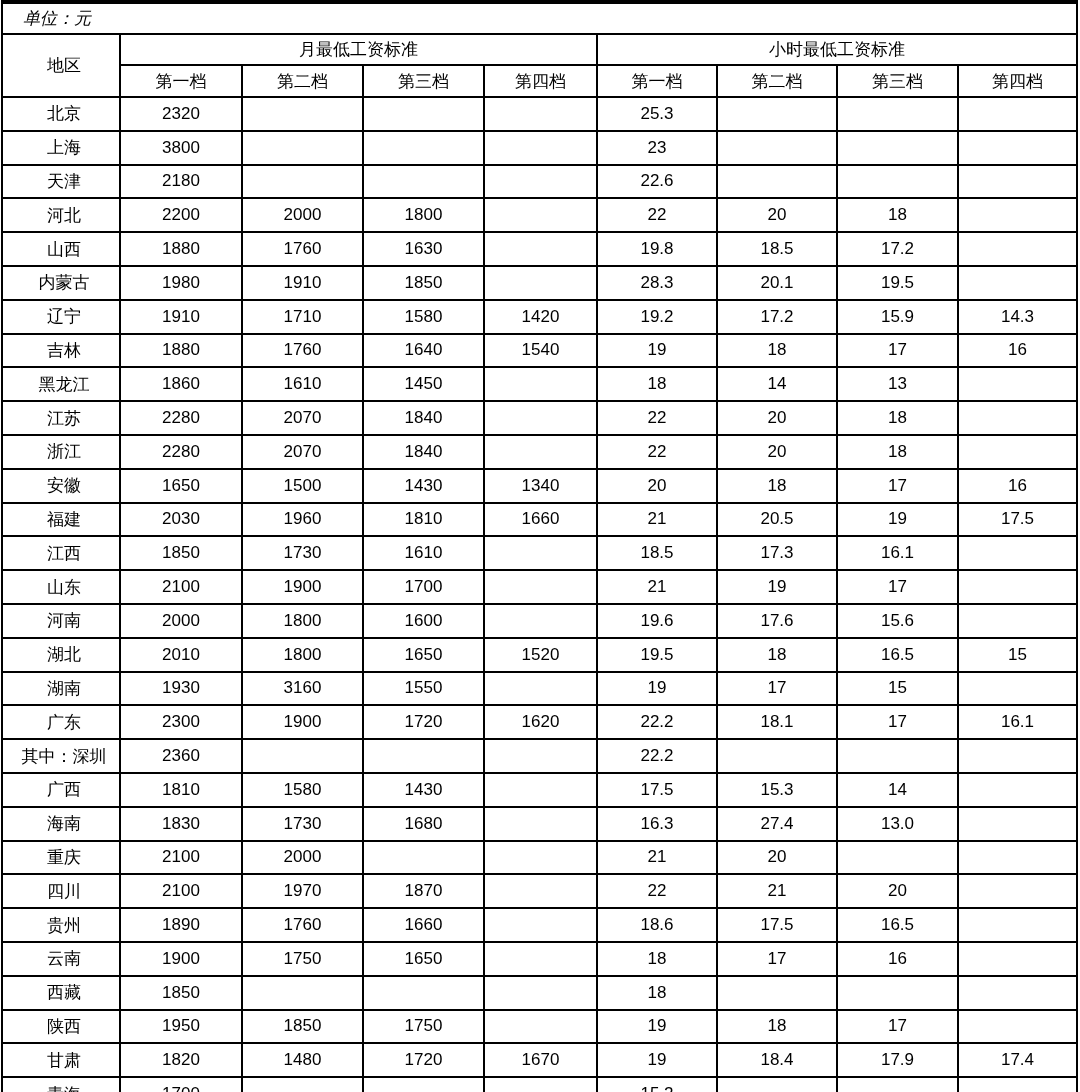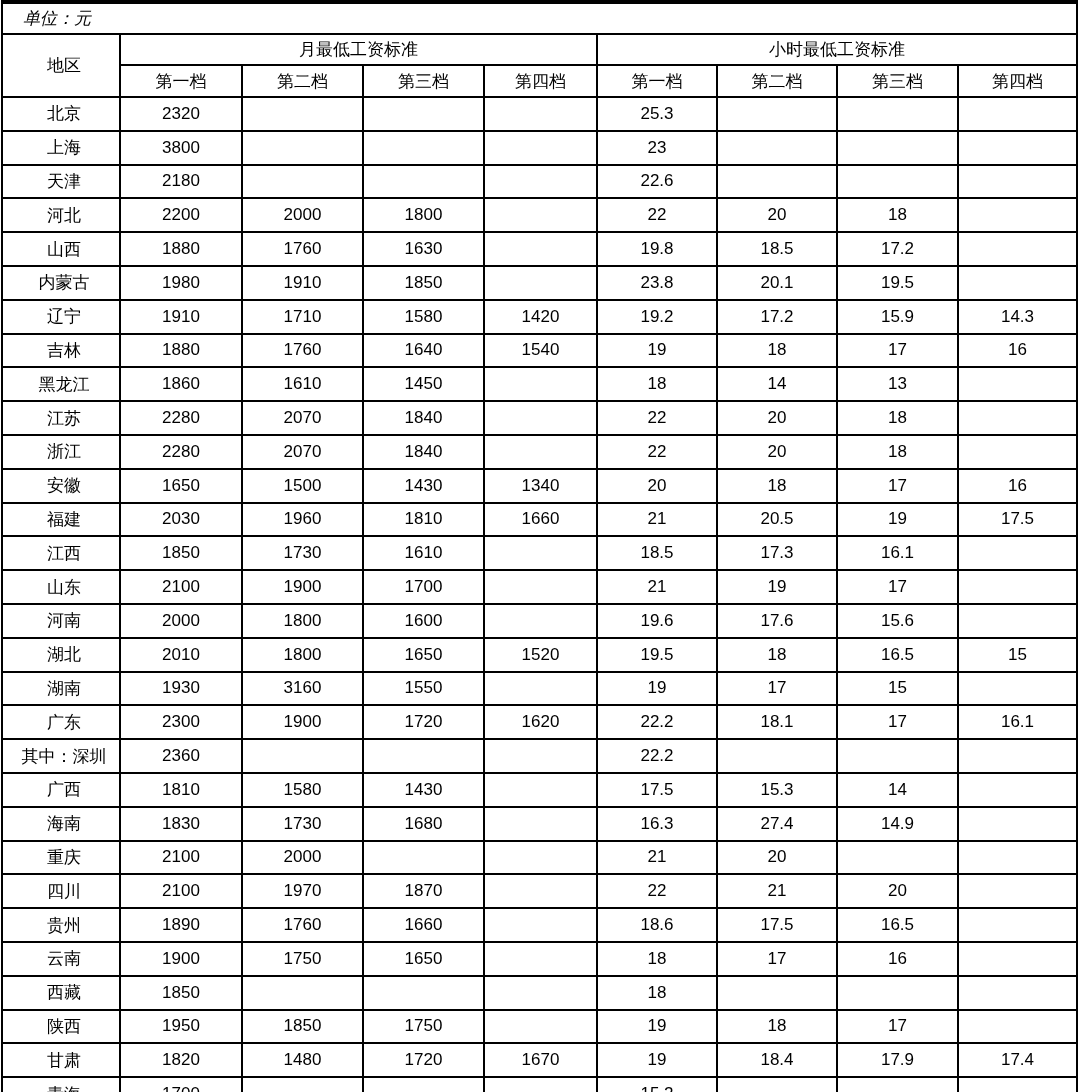--- a/index.html
+++ b/index.html
@@ -146,21 +146,21 @@
           <td class="num">18.5</td>
           <td class="num">17.2</td>
           <td class="num"></td>
         </tr>
         <tr>
           <td class="region">内蒙古</td>
           <td class="num">1980</td>
           <td class="num">1910</td>
           <td class="num">1850</td>
           <td class="num"></td>
-          <td class="num">23.8</td>
+          <td class="num">28.3</td>
           <td class="num">20.1</td>
           <td class="num">19.5</td>
           <td class="num"></td>
         </tr>
         <tr>
           <td class="region">辽宁</td>
           <td class="num">1910</td>
           <td class="num">1710</td>
           <td class="num">1580</td>
           <td class="num">1420</td>
@@ -324,21 +324,21 @@
           <td class="num"></td>
         </tr>
         <tr>
           <td class="region">海南</td>
           <td class="num">1830</td>
           <td class="num">1730</td>
           <td class="num">1680</td>
           <td class="num"></td>
           <td class="num">16.3</td>
           <td class="num">27.4</td>
-          <td class="num">14.9</td>
+          <td class="num">13.0</td>
           <td class="num"></td>
         </tr>
         <tr>
           <td class="region">重庆</td>
           <td class="num">2100</td>
           <td class="num">2000</td>
           <td class="num"></td>
           <td class="num"></td>
           <td class="num">21</td>
           <td class="num">20</td>

